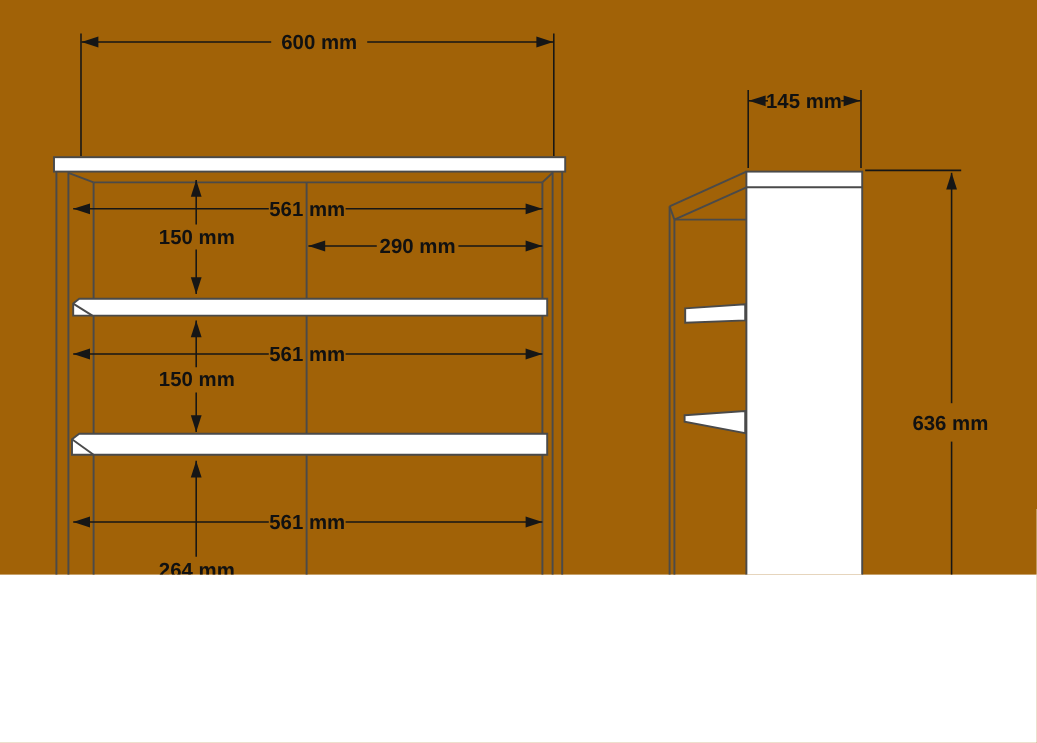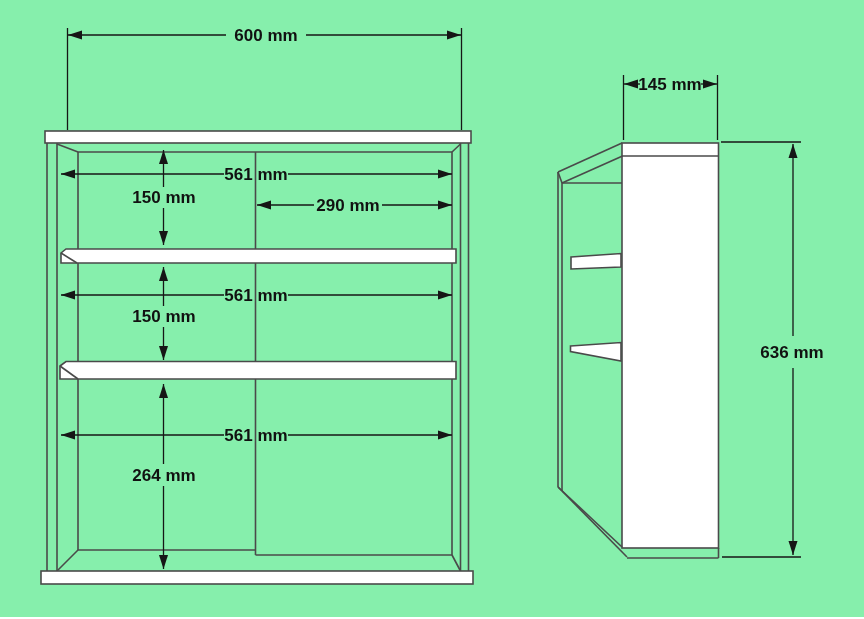--- a/index.html
+++ b/index.html
@@ -3,22 +3,22 @@
 <meta charset="utf-8">
 <style>
   html, body {
     margin: 0;
     padding: 0;
     background: #ffffff;
   }
   .canvas {
     position: relative;
     width: 864px;
-    height: 617px;
-    background: #86efac;
+    height: 479px;
+    background: #a16207;
     overflow: hidden;
   }
   svg { display: block; }
   .struct {
     fill: none;
     stroke: #4a4a4a;
     stroke-width: 1.6;
     stroke-linecap: butt;
     stroke-linejoin: miter;
   }

